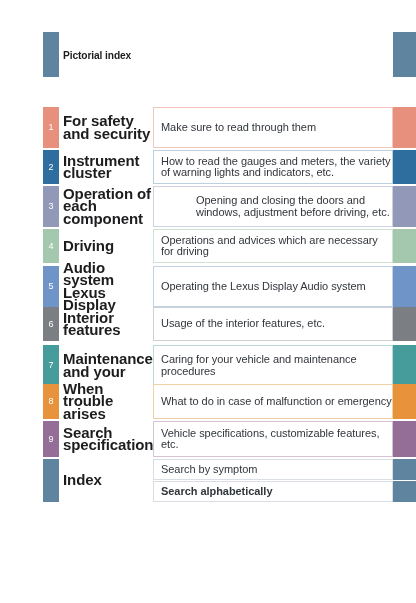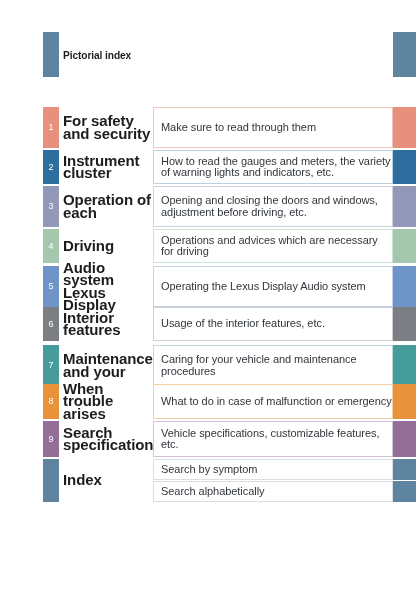--- a/index.html
+++ b/index.html
@@ -91,22 +91,23 @@
           <p>How to read the gauges and meters, the variety of warning lights and indicators, etc.</p>
         </div>
         <div class="edge" style="height: 34px; background: rgb(46, 110, 158);"></div>
       </div>
       <div class="row" style="top: 186px; height: 41px;">
         <div class="tab" style="height: 41px; background: rgb(146, 152, 184);">
           <span class="tab-num">3</span>
         </div>
         <div class="title">
           <span>Operation of each</span>
-        </div>
-        <div class="desc" style="border-color: rgb(205, 209, 224);">
+          <span>component</span>
+        </div>
+        <div class="desc" style="border-color: rgb(205, 209, 224); padding-left: 35px;">
           <p>Opening and closing the doors and windows, adjustment before driving, etc.</p>
         </div>
         <div class="edge" style="height: 41px; background: rgb(146, 152, 184);"></div>
       </div>
       <div class="row" style="top: 229px; height: 34px;">
         <div class="tab" style="height: 34px; background: rgb(163, 200, 174);">
           <span class="tab-num">4</span>
         </div>
         <div class="title">
           <span>Driving</span>
@@ -188,19 +189,19 @@
     </div>
     <div class="title">
       <span>Index</span>
     </div>
 
     <div class="desc" style="border-color: rgb(216, 222, 227);">
       <p>Search by symptom</p>
     </div>
     <div class="edge" style="height: 21px; background: rgb(94, 132, 160);"></div>
 
-    <div class="desc second" style="border-color: rgb(216, 222, 227);">
+    <div class="desc second" style="border-color: rgb(216, 222, 227); font-weight: bold;">
       <p>Search alphabetically</p>
     </div>
     <div class="edge second" style="height: 21px; background: rgb(94, 132, 160);"></div>
   </div>
 
 </div>
 
 </body></html>

